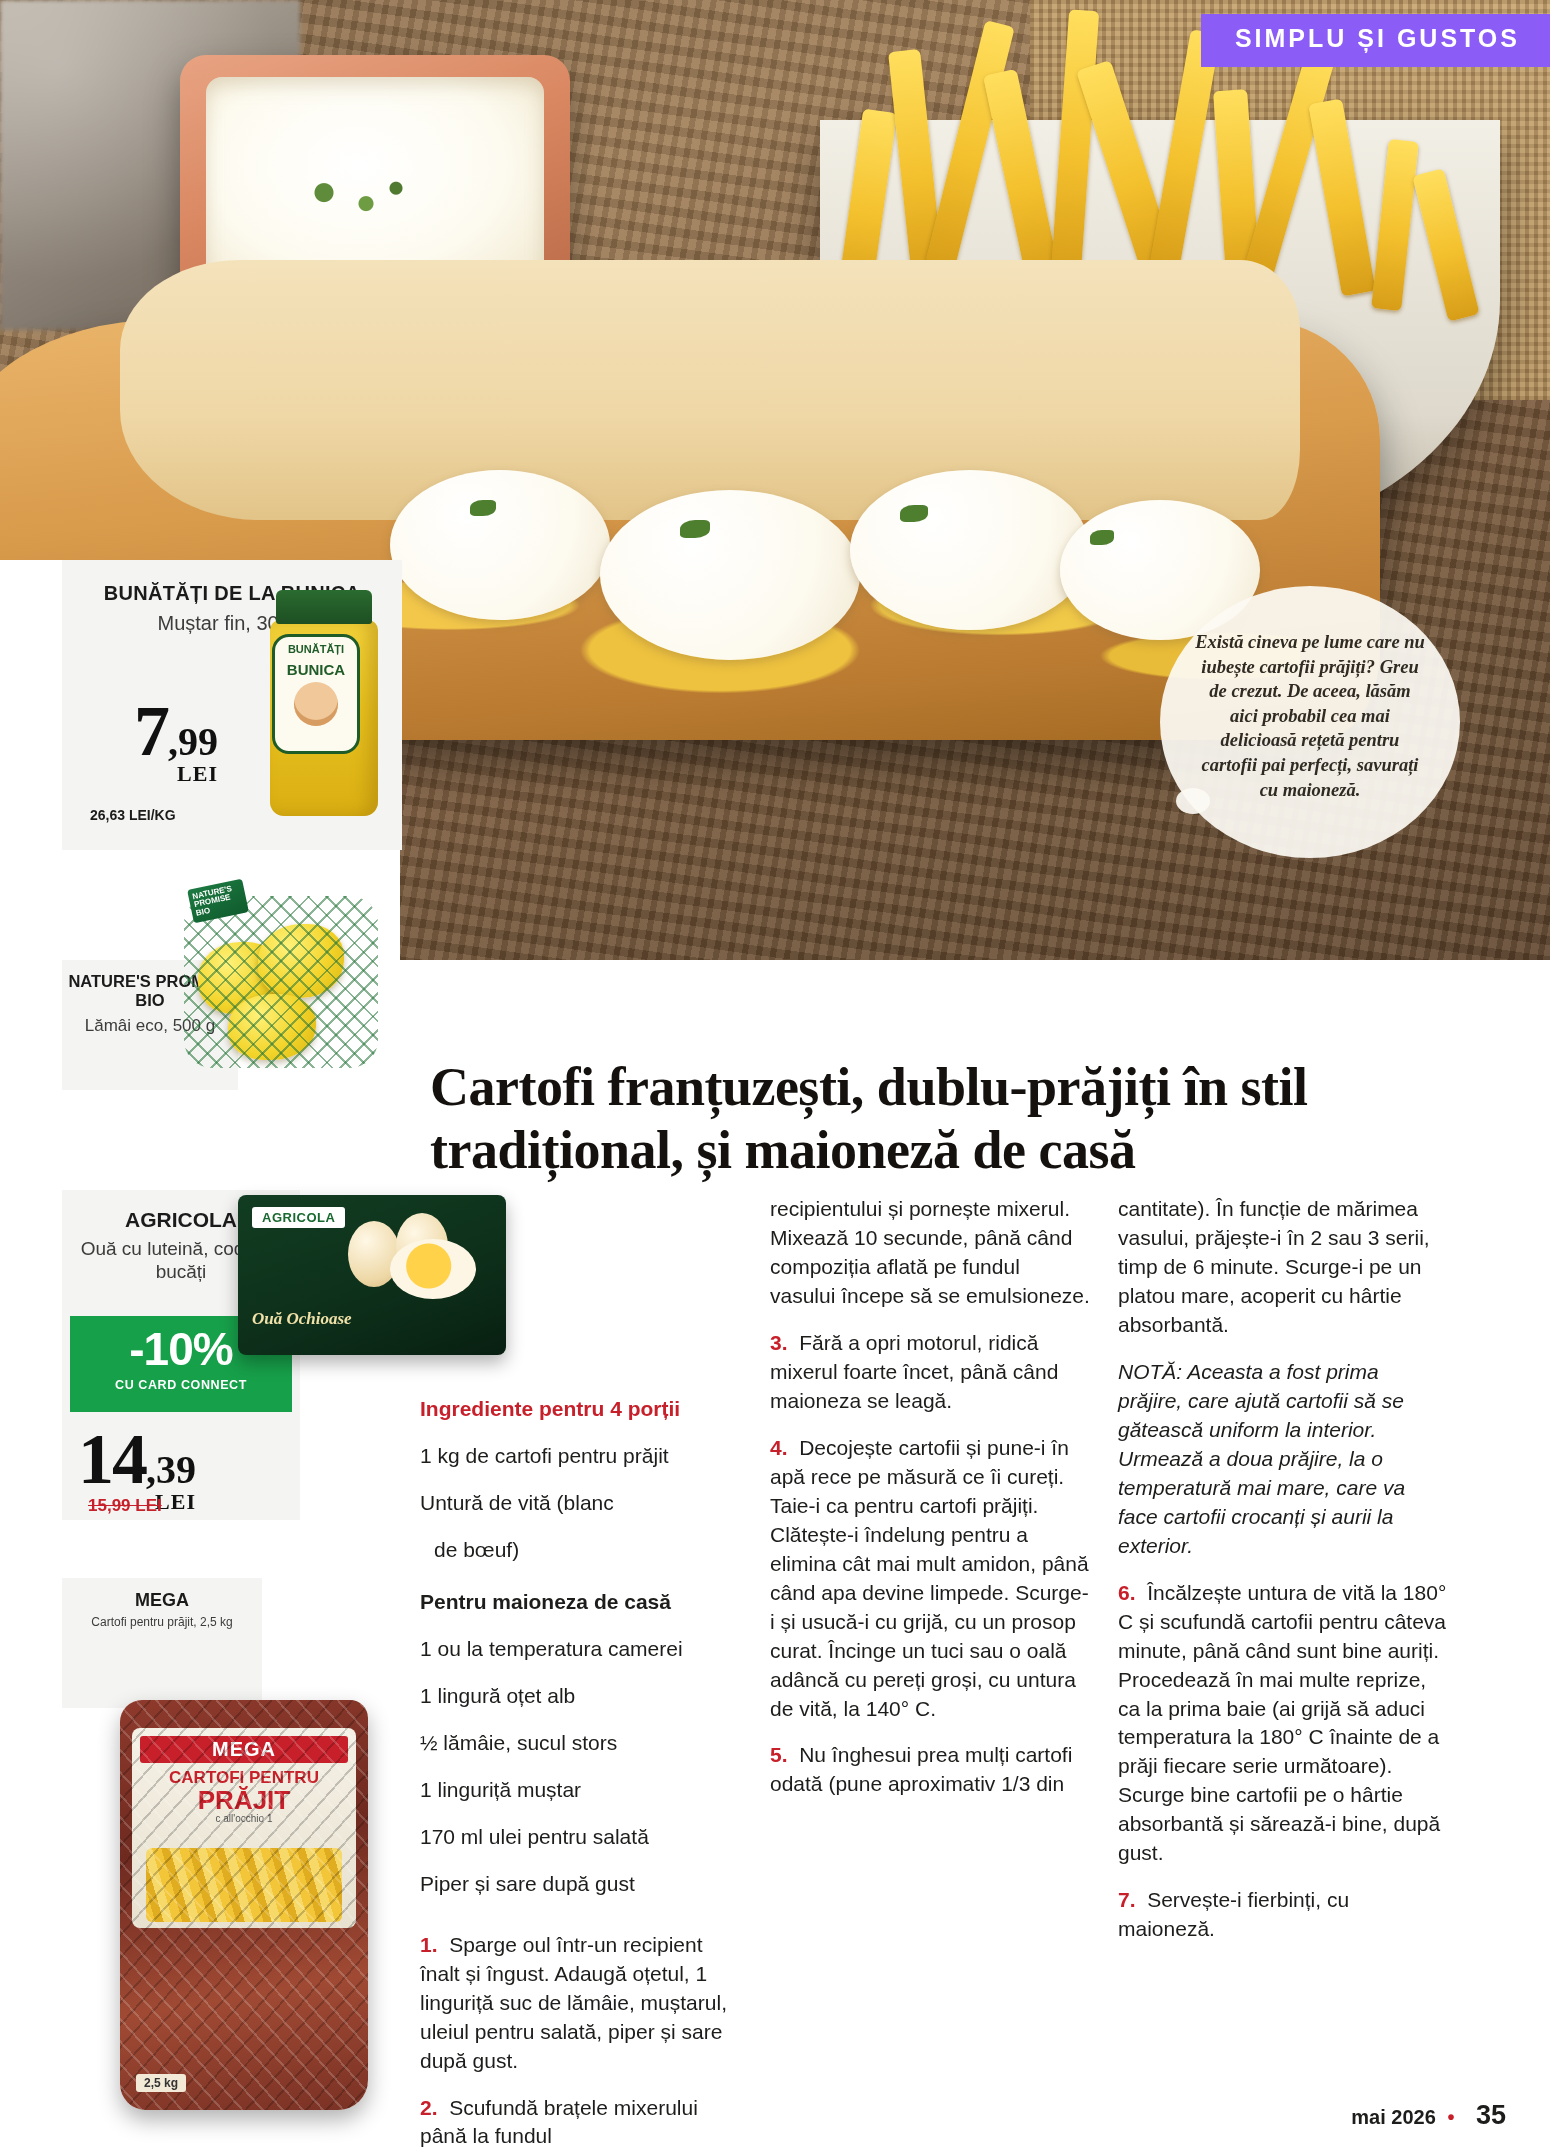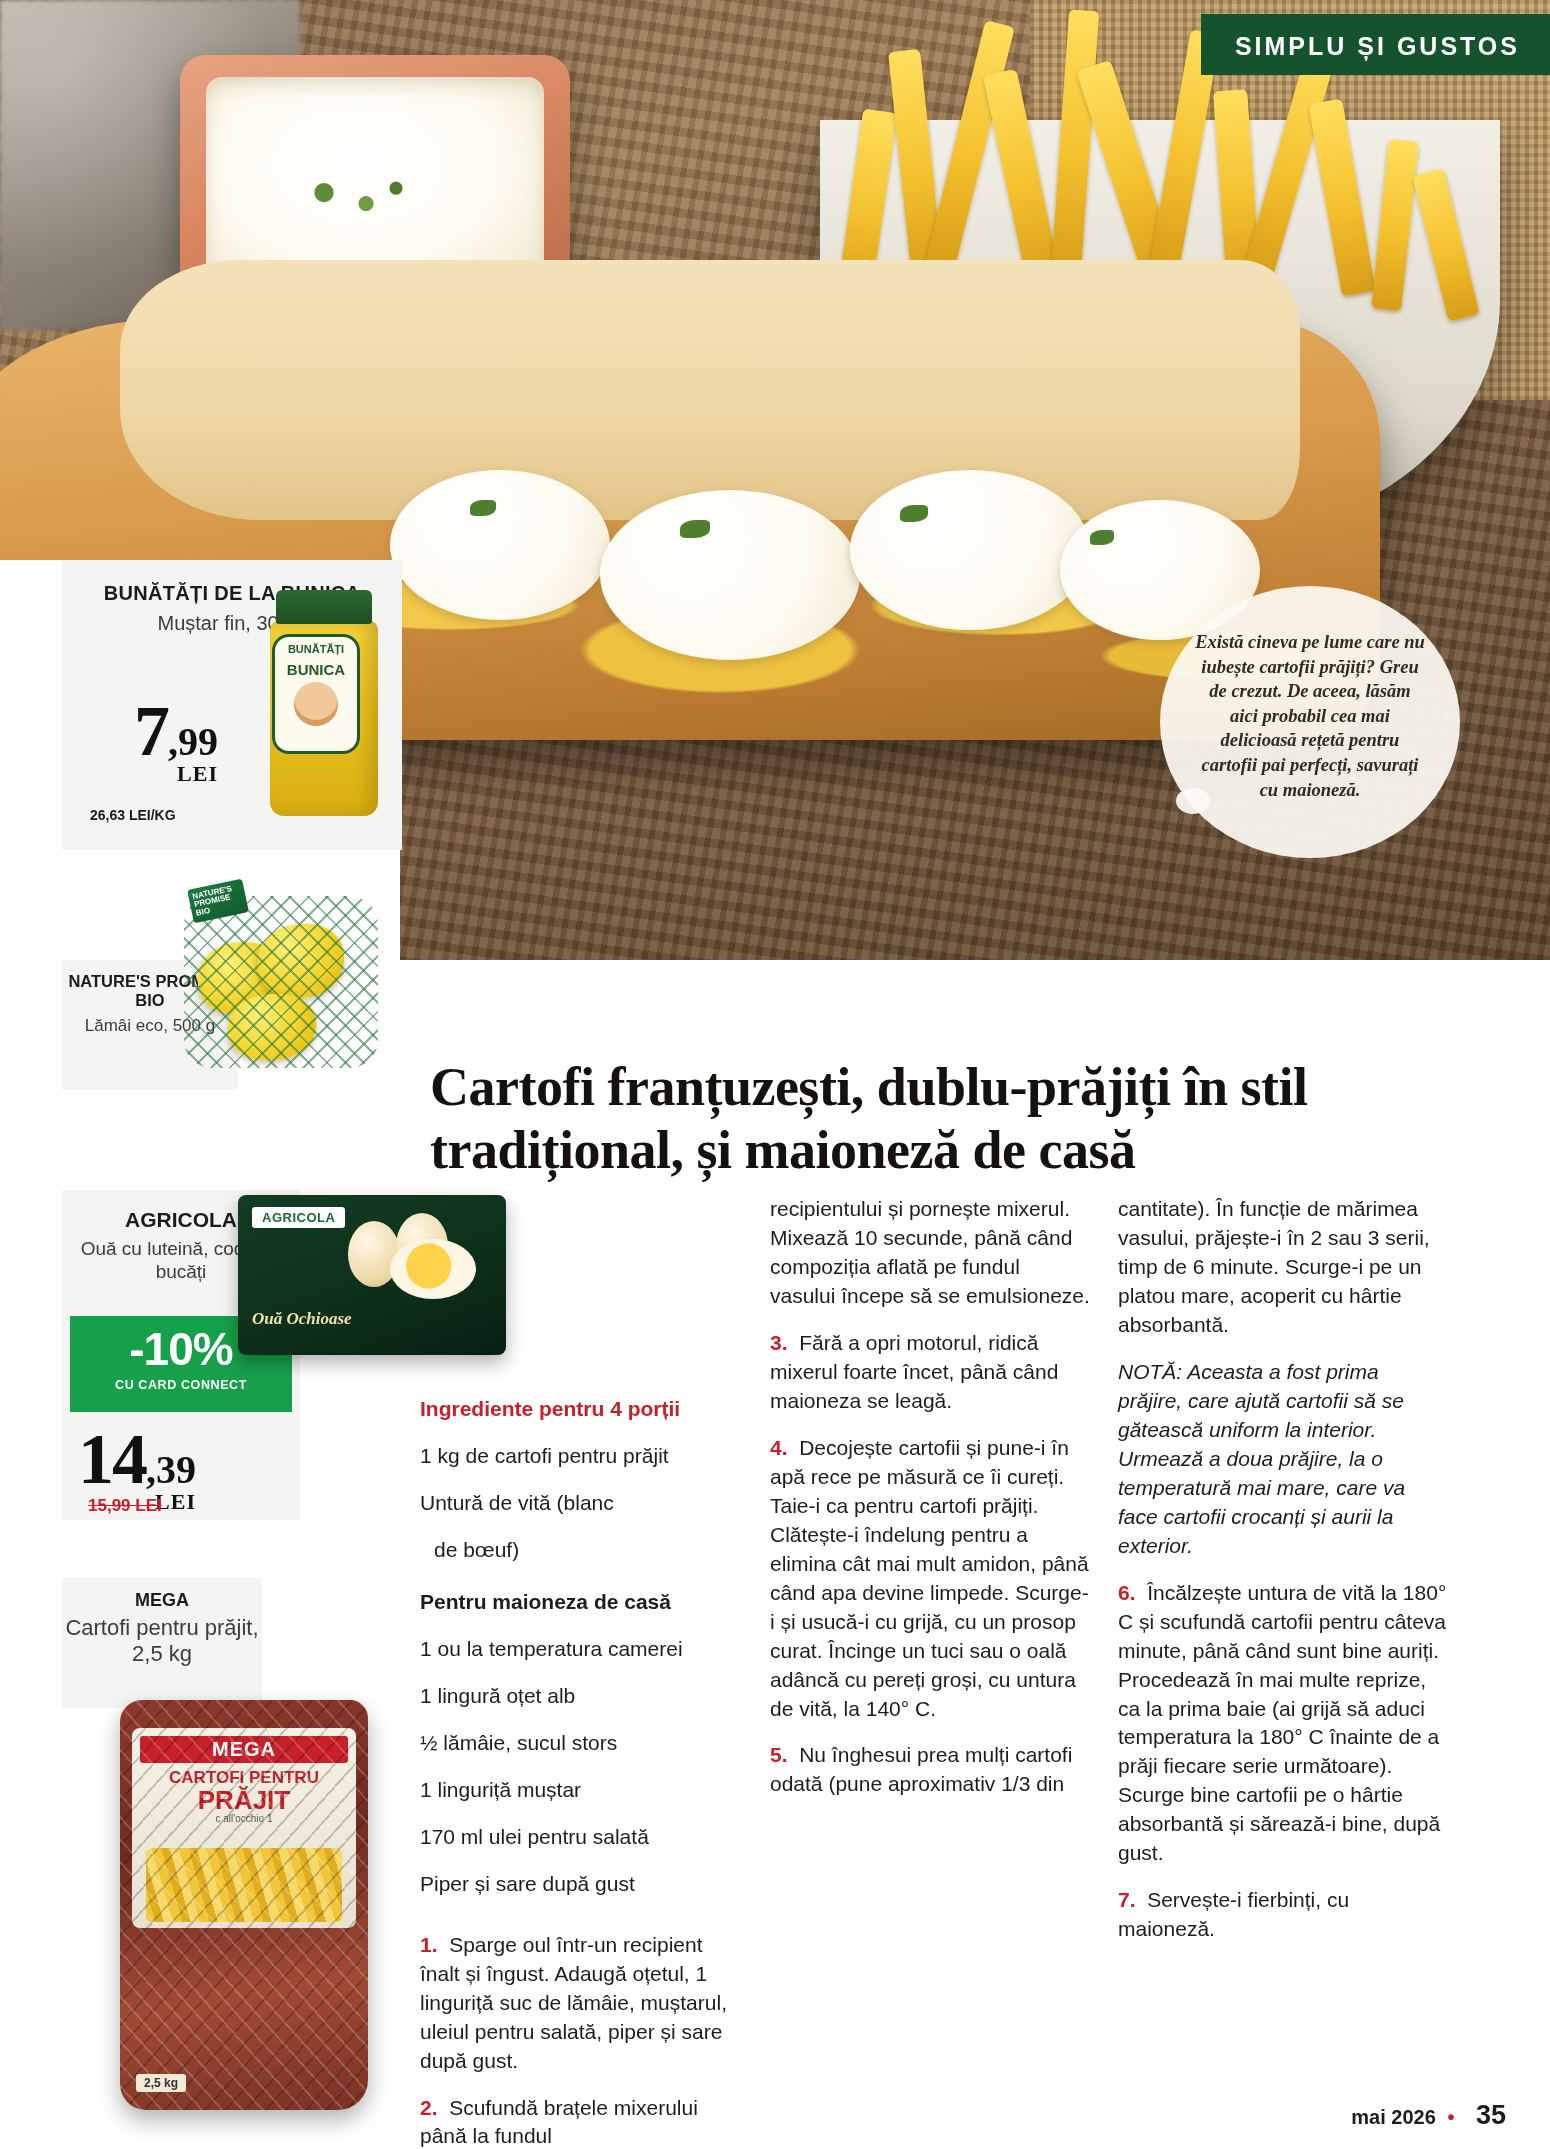--- a/index.html
+++ b/index.html
@@ -116,26 +116,26 @@
     background: #ffffff;
   }
   .hero-cutout2 {
     position: absolute; left: 0; top: 960px; width: 1550px; height: 34px;
     background: #ffffff;
   }
 
   
   .ribbon {
     position: absolute; right: 0; top: 14px;
-    background: #14532d;
+    background: #8b5cf6;
     color: #ffffff;
     font-weight: bold;
     font-size: 25px;
     letter-spacing: 3px;
-    padding: 18px 30px 14px 34px;
+    padding: 10px 30px 14px 34px;
     z-index: 40;
   }
 
   
   .bubble {
     position: absolute; left: 1160px; top: 586px;
     width: 300px; height: 272px;
     border-radius: 50%;
     background: rgba(252,250,243,0.93);
     color: #2f2a22;
@@ -251,21 +251,21 @@
   .eggbox .etitle { position:absolute; left: 14px; bottom: 26px; color: #f0e2a8; font-size: 17px;
     font-family: "Liberation Serif", serif; font-style: italic; font-weight: bold;}
   .eggbox .eegg { position: absolute; border-radius: 50%;
     background: radial-gradient(circle at 35% 30%, #fff8e6, #edd7a5 70%, #d8bb7d 100%); }
   .eggbox .yolk { position:absolute; right: 30px; top: 44px; width: 86px; height: 60px; border-radius: 50%;
     background: radial-gradient(circle at 45% 45%, #ffd24a 0 22px, #fdf6e4 23px 100%); }
 
   
   #card-cartofi { left: 62px; top: 1578px; width: 200px; height: 130px; }
   #card-cartofi .brand { font-size: 18px; padding-top: 12px; }
-  #card-cartofi .desc { font-size: 22px; padding-top: 4px; }
+  #card-cartofi .desc { font-size: 12px; padding-top: 4px; }
   .potato-bag {
     position: absolute; left: 120px; top: 1700px; width: 248px; height: 410px; z-index: 31;
     border-radius: 22px 18px 30px 26px;
     background: linear-gradient(170deg, #8e3a2c 0%, #6f2a20 35%, #a04a34 70%, #7a3124 100%);
     box-shadow: 0 10px 22px rgba(0,0,0,.3);
     overflow: hidden;
   }
   .potato-bag .net2 {
     position: absolute; inset: 0;
     background: repeating-linear-gradient(48deg, rgba(255,255,255,.18) 0 2px, transparent 2px 15px),

